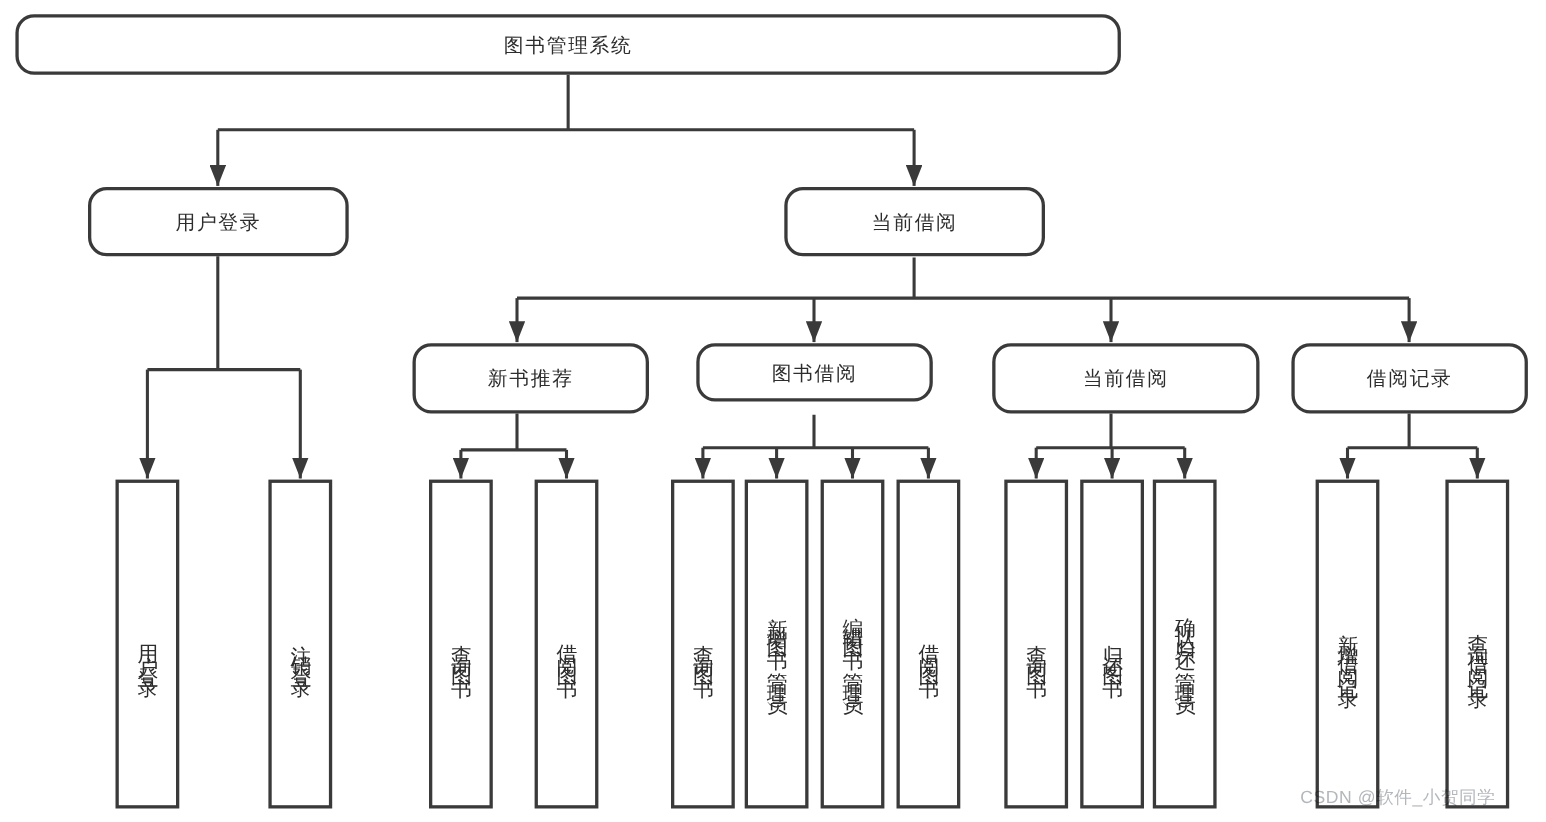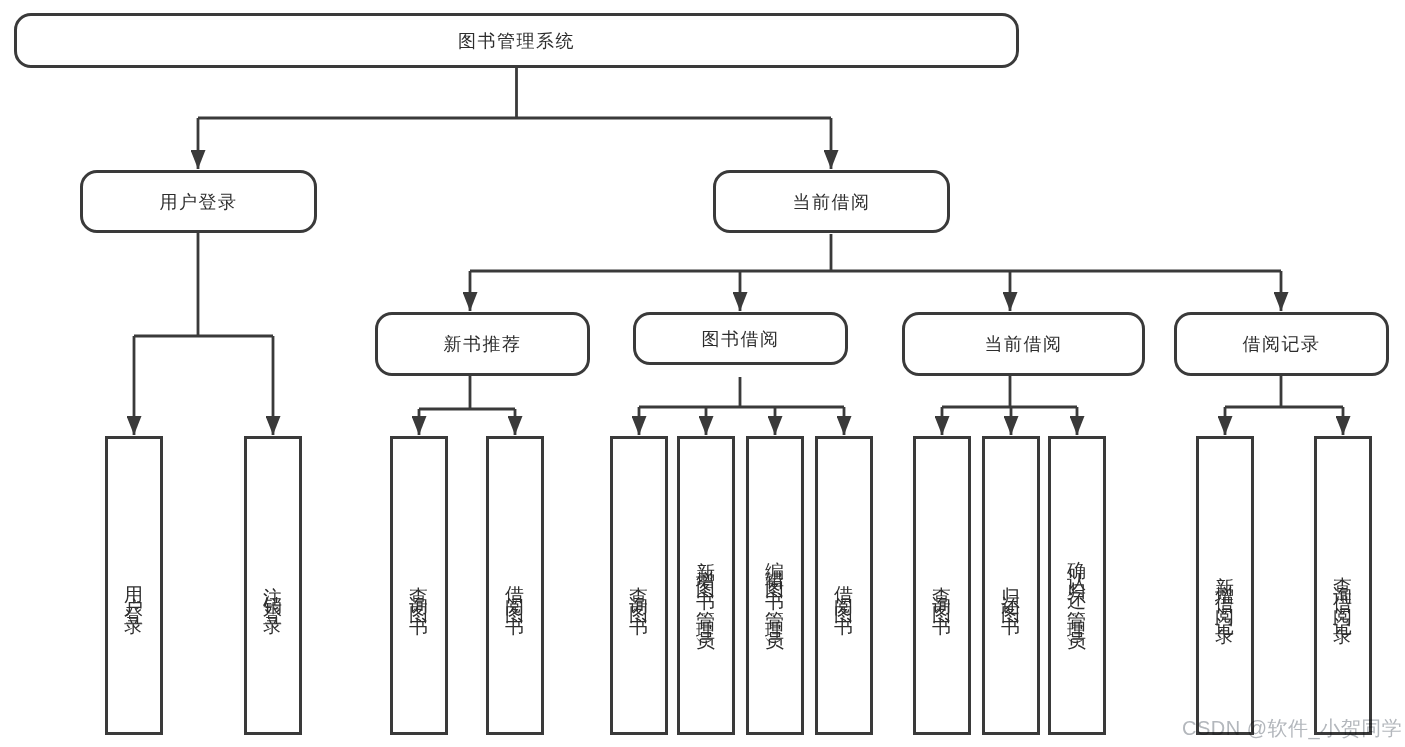--- a/index.html
+++ b/index.html
@@ -21,21 +21,21 @@
     color:var(--text);
   }
   .hbox{font-size:18px;letter-spacing:1.5px;font-weight:400;white-space:nowrap;border-radius:17px;}
   .vbox span{
     writing-mode:vertical-rl;text-orientation:mixed;
     font-size:19px;letter-spacing:10px;line-height:1;
     margin-bottom:-10px;
   }
   .watermark{
     position:absolute;left:1182px;top:715px;
-    font-size:20px;letter-spacing:0.5px;white-space:nowrap;
+    font-size:16px;letter-spacing:0.5px;white-space:nowrap;
     color:var(--wm);mix-blend-mode:multiply;
   }
 </style>
 </head>
 <body>
 
 <div class="canvas">
 
   <svg class="connectors" viewBox="0 0 1405 747" xmlns="http://www.w3.org/2000/svg">
     <defs>

